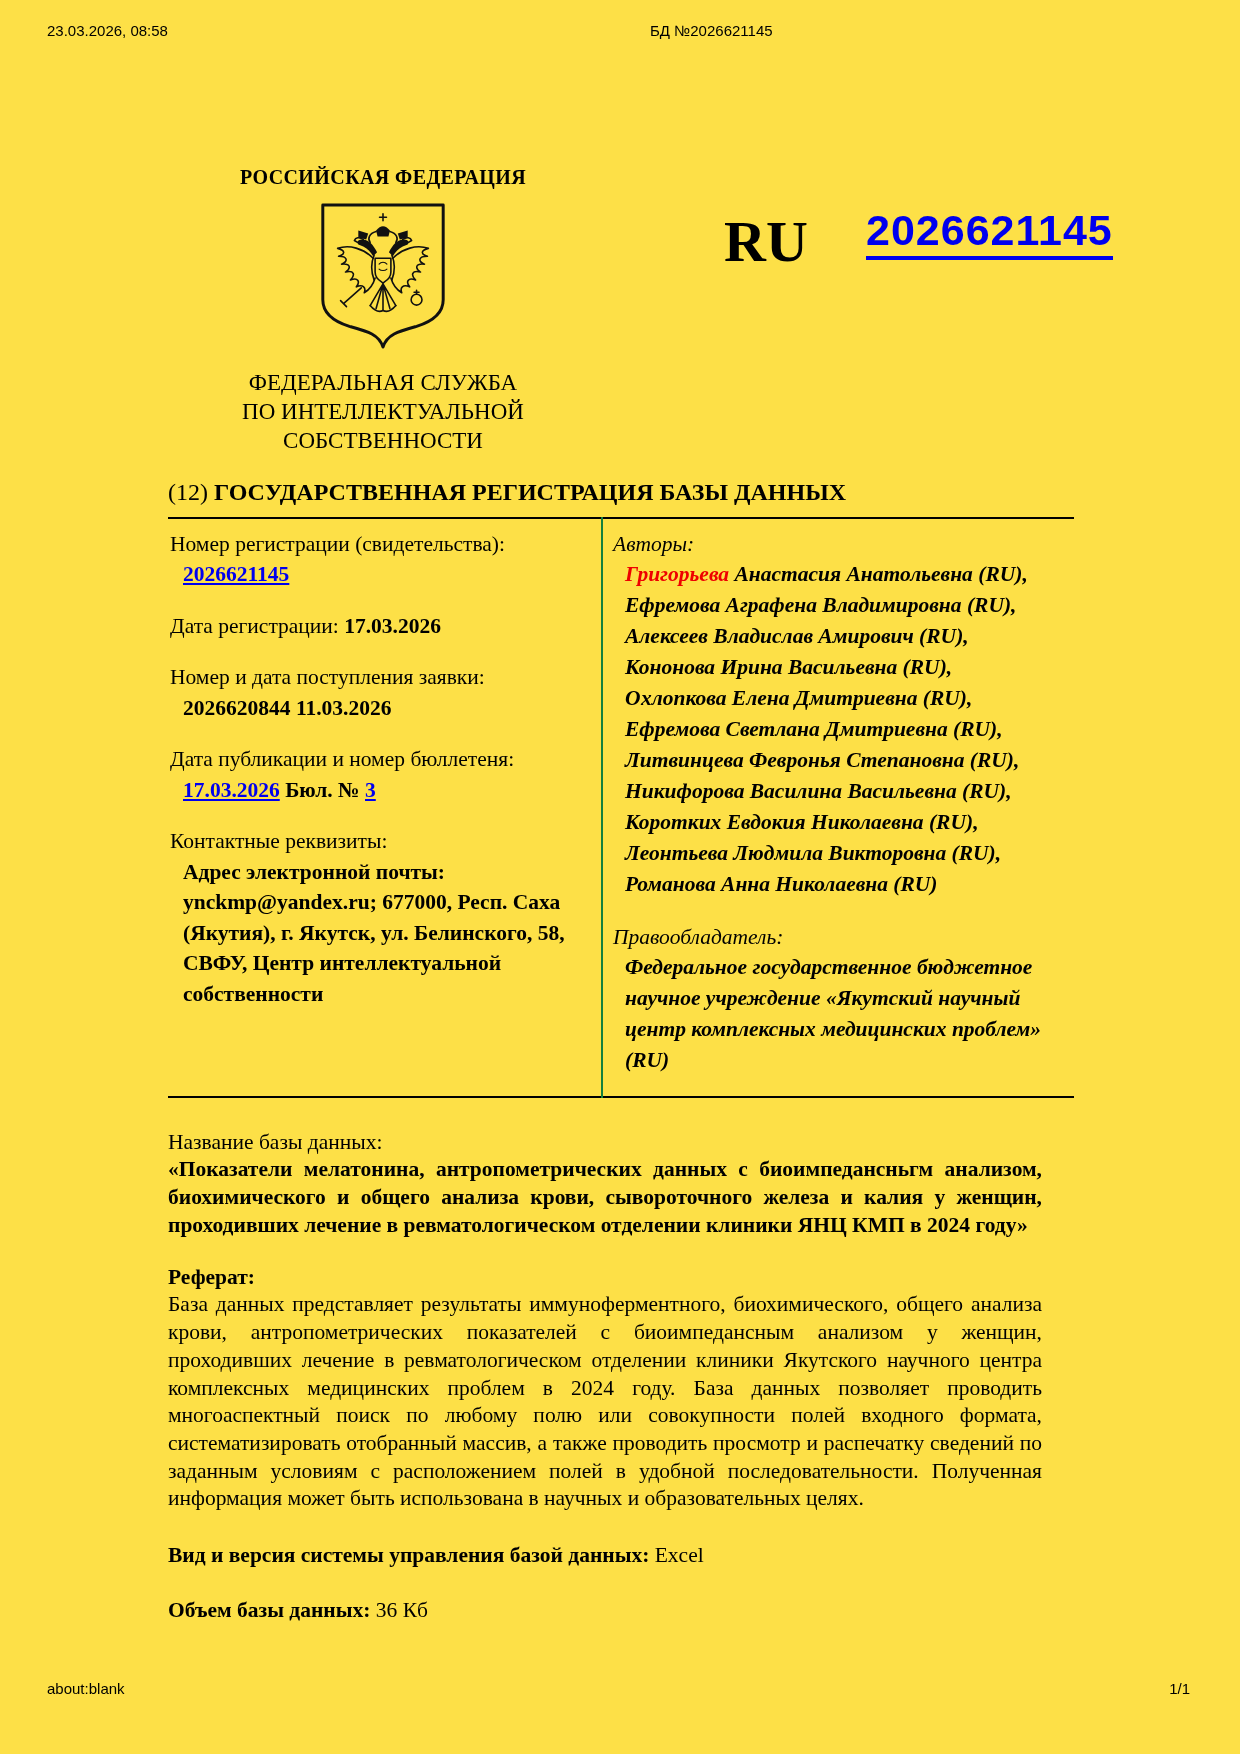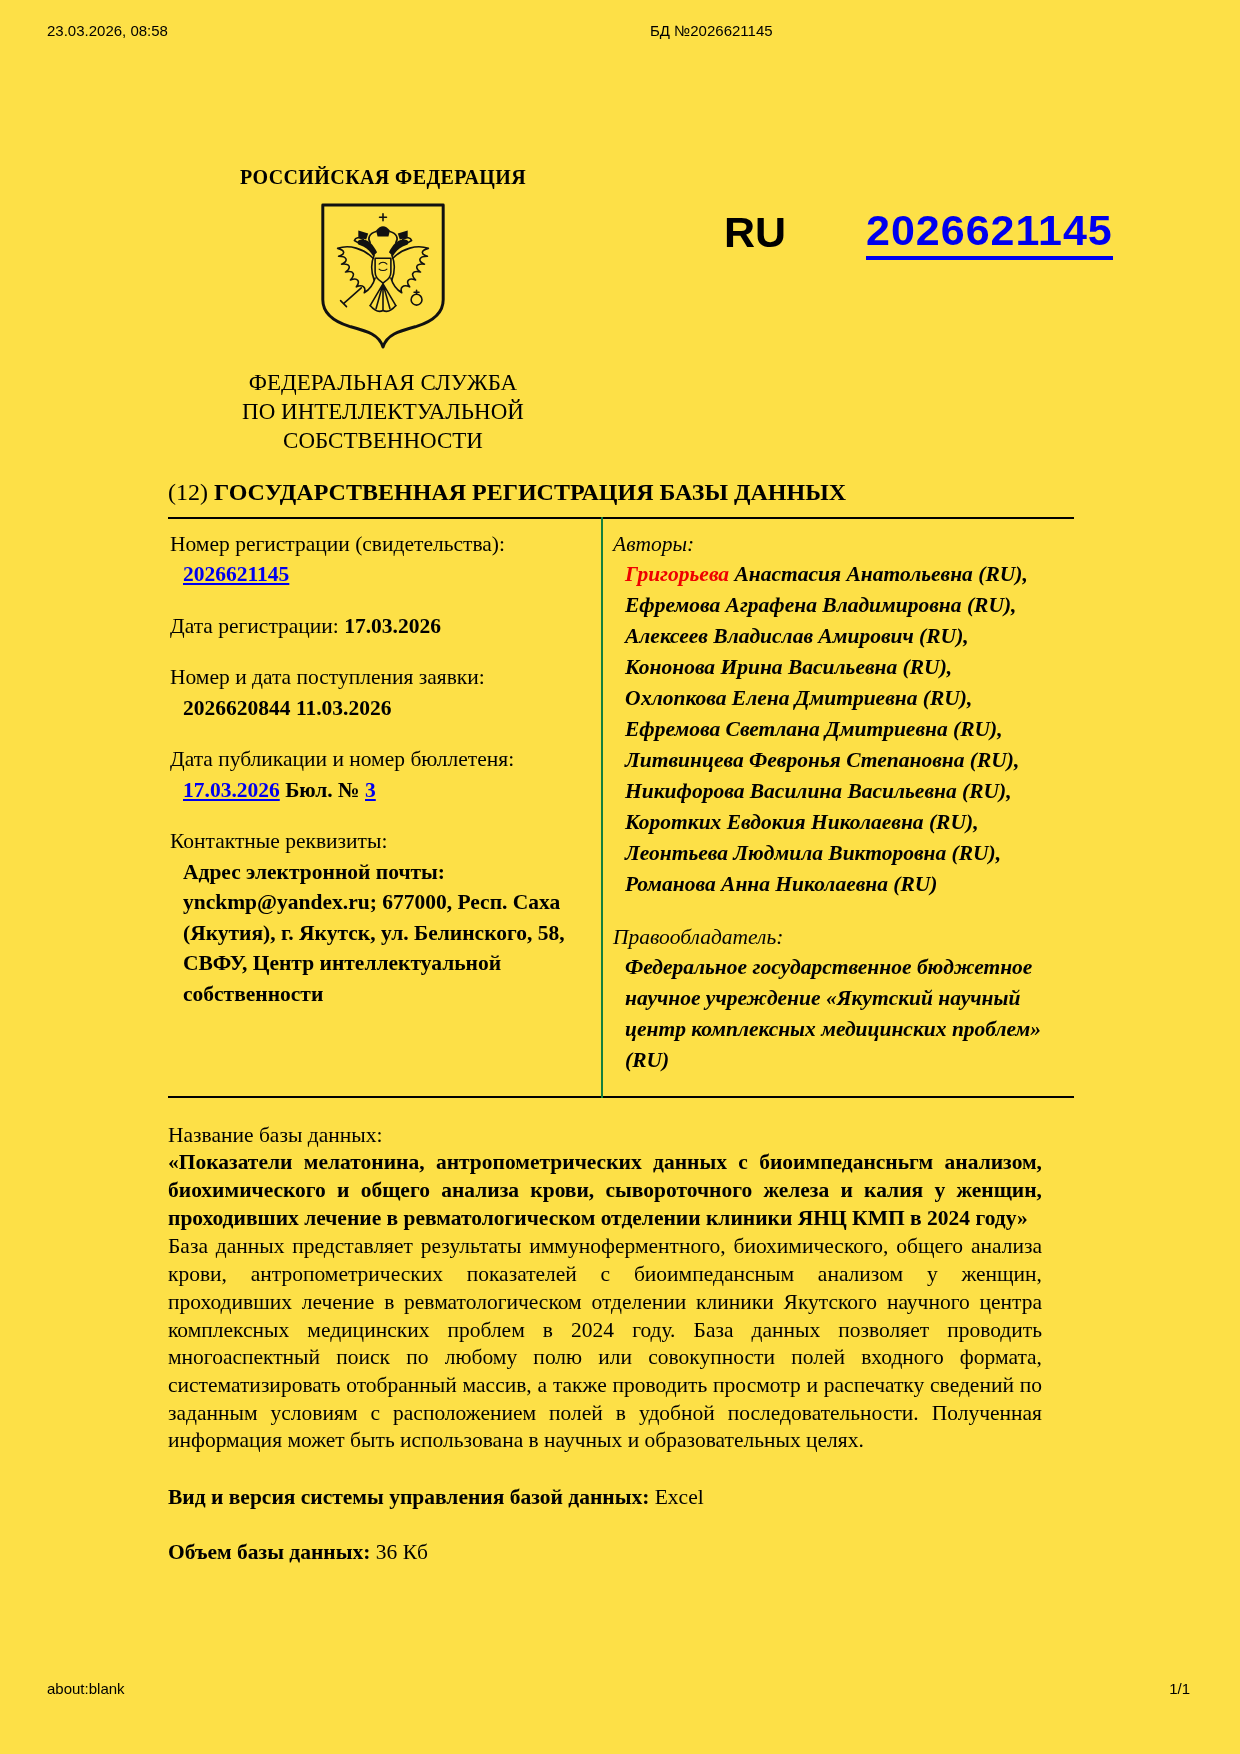--- a/index.html
+++ b/index.html
@@ -36,22 +36,22 @@
 
   
   .masthead{position:relative;height:296px;margin-top:20px;}
   .masthead-left{width:430px;text-align:center;}
   .country{font-weight:bold;font-size:20px;letter-spacing:.4px;}
   .arms{margin-top:12px;}
   .arms svg{width:132px;height:150px;display:inline-block;}
   .agency{margin-top:14px;font-weight:normal;font-size:23px;line-height:1.25;}
   .ru-code{
     position:absolute;left:556px;top:42px;
-    font-family:Liberation Sans, sans-serif;
-    font-weight:bold;font-size:43px;
+    font-family:Liberation Serif, serif;
+    font-weight:bold;font-size:58px;
   }
   .big-number{
     position:absolute;left:698px;top:40px;
     font-family:"Liberation Sans","DejaVu Sans",sans-serif;
     font-weight:bold;font-size:43px;letter-spacing:1px;
     color:var(--link);text-decoration:none;
     border-bottom:4px solid var(--link);padding-bottom:1px;
   }
 
   
@@ -73,21 +73,21 @@
   .f-value{margin-left:13px;font-weight:bold;}
   .doc-link{color:var(--link);font-weight:bold;text-decoration:underline;}
   b,.bold{font-weight:bold;}
 
   .authors-list{margin-left:12px;font-weight:bold;line-height:1.44;}
   .red{color:var(--highlight);}
   .rh-label{margin-top:22px;}
   .rh-value{margin-left:12px;font-weight:bold;line-height:1.44;}
 
   
-  .db-section{margin-top:25px;width:874px;font-size:21.5px;}
+  .db-section{margin-top:32px;width:874px;font-size:21.5px;}
   .just{text-align:justify;line-height:1.29;}
   .db-name{font-weight:bold;margin:1px 0 0 0;}
   .abstract-label{font-weight:bold;margin-top:26px;}
   .db-abstract{margin:1px 0 0 0;}
   .inline-row{margin:30px 0 0 0;}
 </style>
 </head>
 <body>
 
 <div class="page">
@@ -185,20 +185,21 @@
           <div class="rh-value">Федеральное государственное бюджетное научное учреждение «Якутский научный центр комплексных медицинских проблем» (RU)</div>
         </td>
       </tr>
     </tbody>
       </table>
 
     <section class="db-section">
       <div class="f-label">Название базы данных:</div>
       <p class="db-name just">«Показатели мелатонина, антропометрических данных с биоимпедансньгм анализом, биохимического и общего анализа крови, сывороточного железа и калия у женщин, проходивших лечение в ревматологическом отделении клиники ЯНЦ КМП в 2024 году»</p>
 
+      <div class="abstract-label">Реферат:</div>
       <p class="db-abstract just">База данных представляет результаты иммуноферментного, биохимического, общего анализа крови, антропометрических показателей с биоимпедансным анализом у женщин, проходивших лечение в ревматологическом отделении клиники Якутского научного центра комплексных медицинских проблем в 2024 году. База данных позволяет проводить многоаспектный поиск по любому полю или совокупности полей входного формата, систематизировать отобранный массив, а также проводить просмотр и распечатку сведений по заданным условиям с расположением полей в удобной последовательности. Полученная информация может быть использована в научных и образовательных целях.</p>
 
       <p class="inline-row"><b>Вид и версия системы управления базой данных:</b> <span>Excel</span></p>
 
       <p class="inline-row"><b>Объем базы данных:</b> <span>36 Кб</span></p>
     </section>
 
   </main>
 
   <footer class="print-footer">

